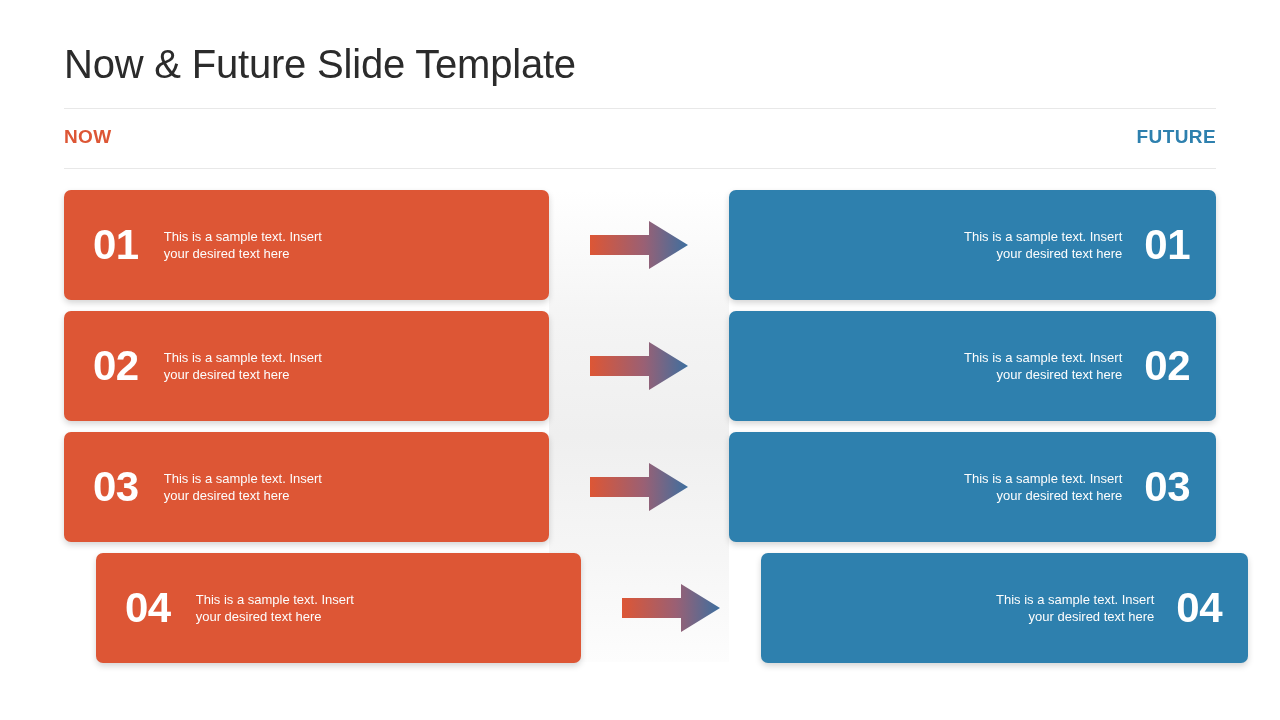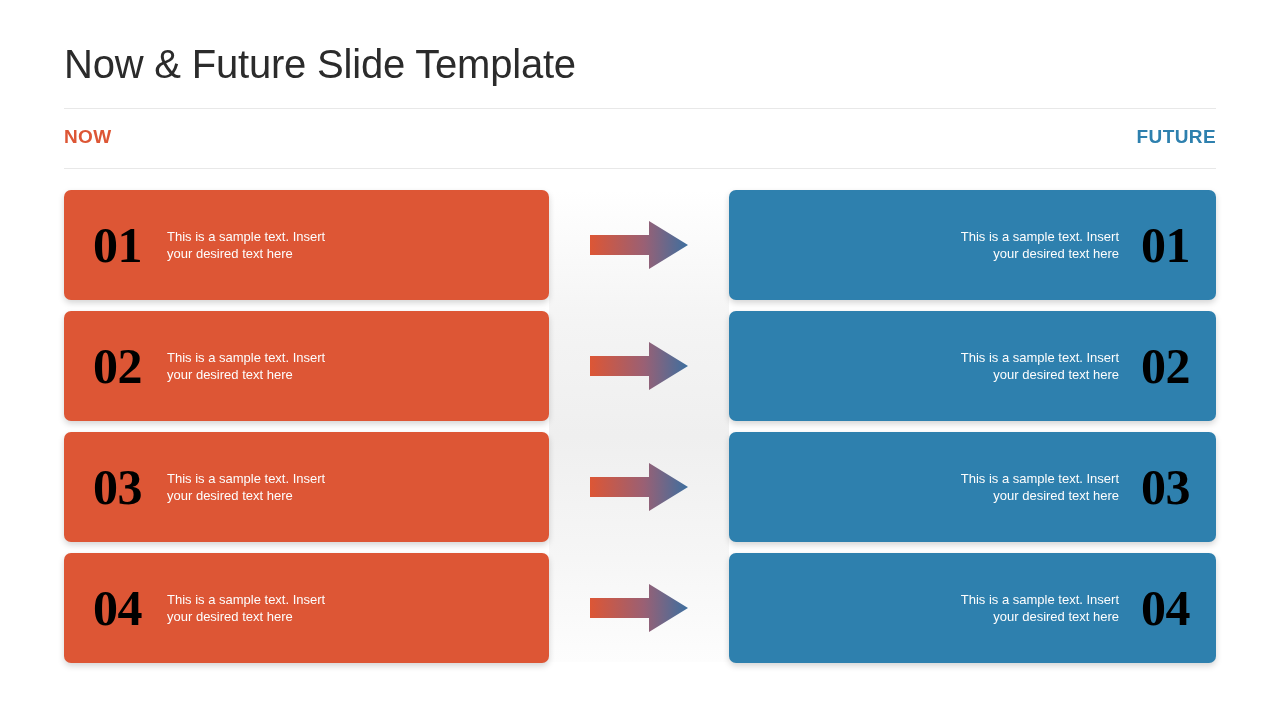--- a/index.html
+++ b/index.html
@@ -82,21 +82,21 @@
     position: absolute;
     left: 0;
     top: 190px;
     width: 1280px;
   }
   .row {
     position: relative;
     height: 110px;
     margin-bottom: 11px;
   }
-  .row:last-child { margin-bottom: 0; }
+  .row:last-child { margin-bottom: 0; margin-left: 32px; }
 
   .box {
     position: absolute;
     top: 0;
     height: 110px;
     border-radius: 7px;
     display: flex;
     align-items: center;
     box-sizing: border-box;
     box-shadow: 0 3px 6px rgba(0,0,0,0.17);
@@ -114,27 +114,26 @@
   .box-future {
     left: 729px;
     width: 487px;
     background: #2e80ae;
     padding-right: 26px;
     padding-left: 18px;
     justify-content: flex-end;
   }
 
   .box-number {
-    font-size: 50px;
+    font-size: 42px;
     font-weight: bold;
-    color: #000000;
+    color: #ffffff;
     line-height: 1;
     letter-spacing: -0.5px;
     flex: 0 0 auto;
-    font-family: Liberation Serif, serif;
   }
 
   .box-text {
     font-size: 13px;
     color: #fdfdfd;
     line-height: 1.32;
     font-weight: 400;
     flex: 0 0 auto;
   }
 

